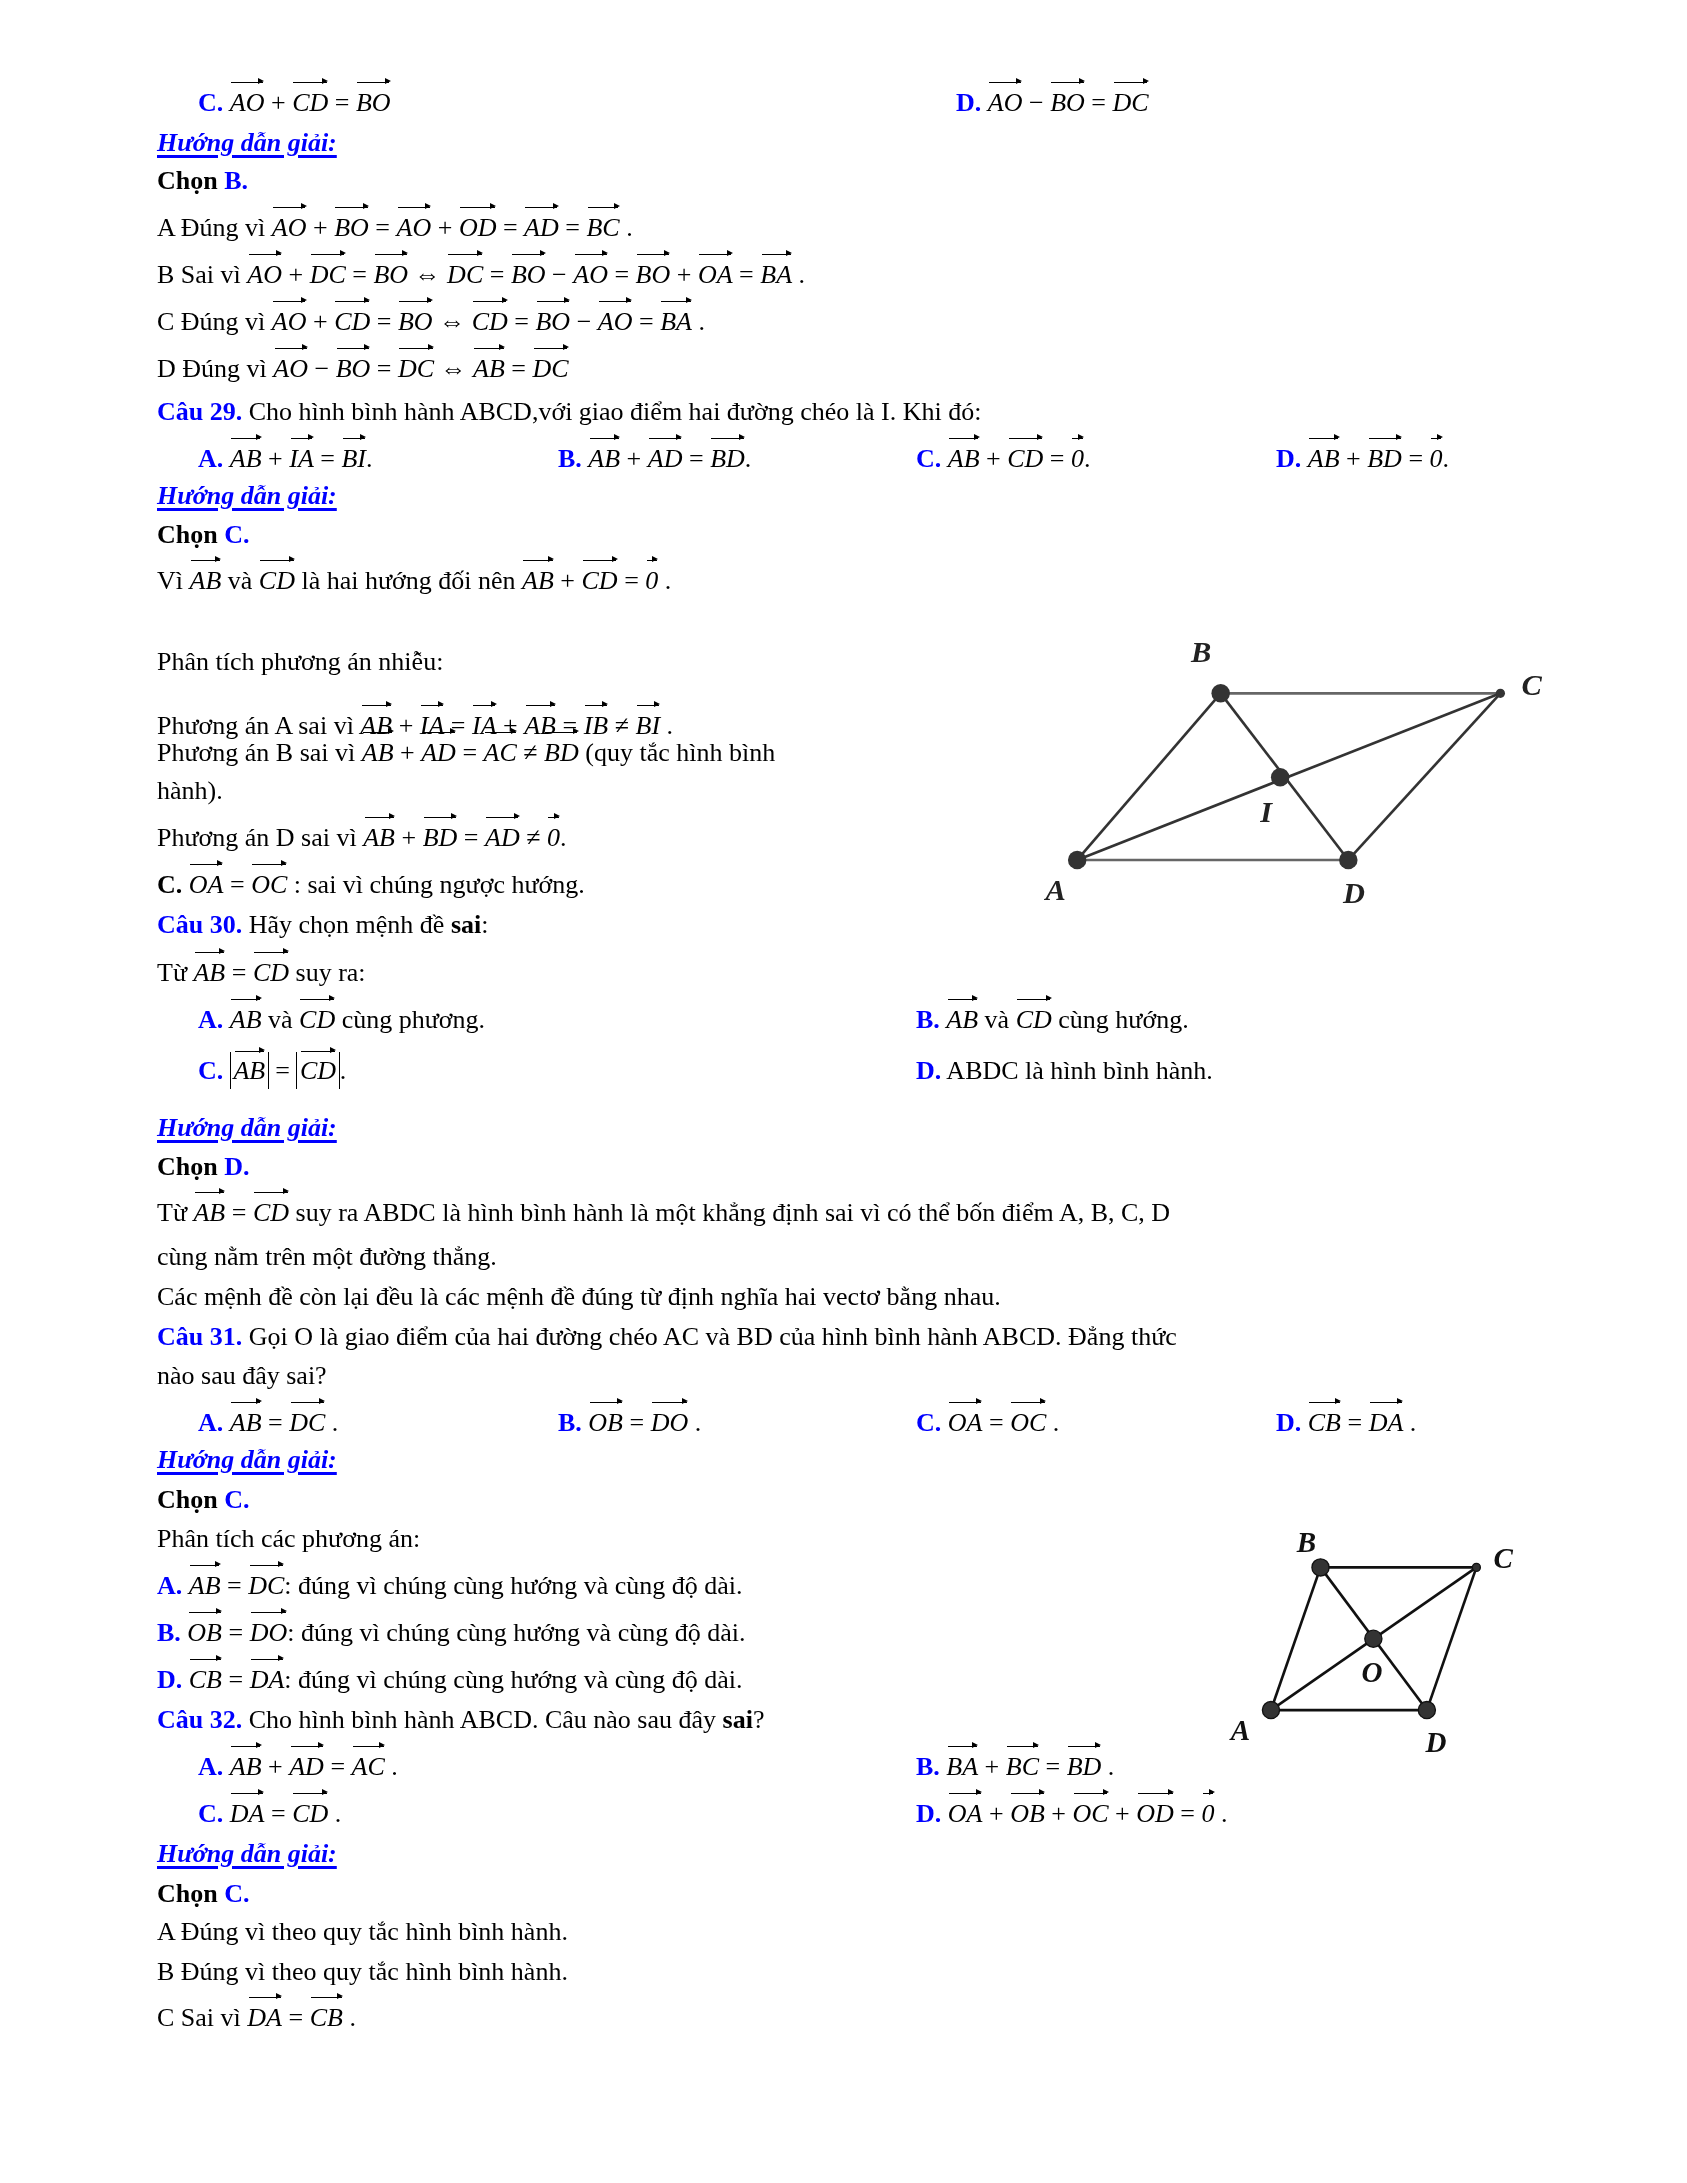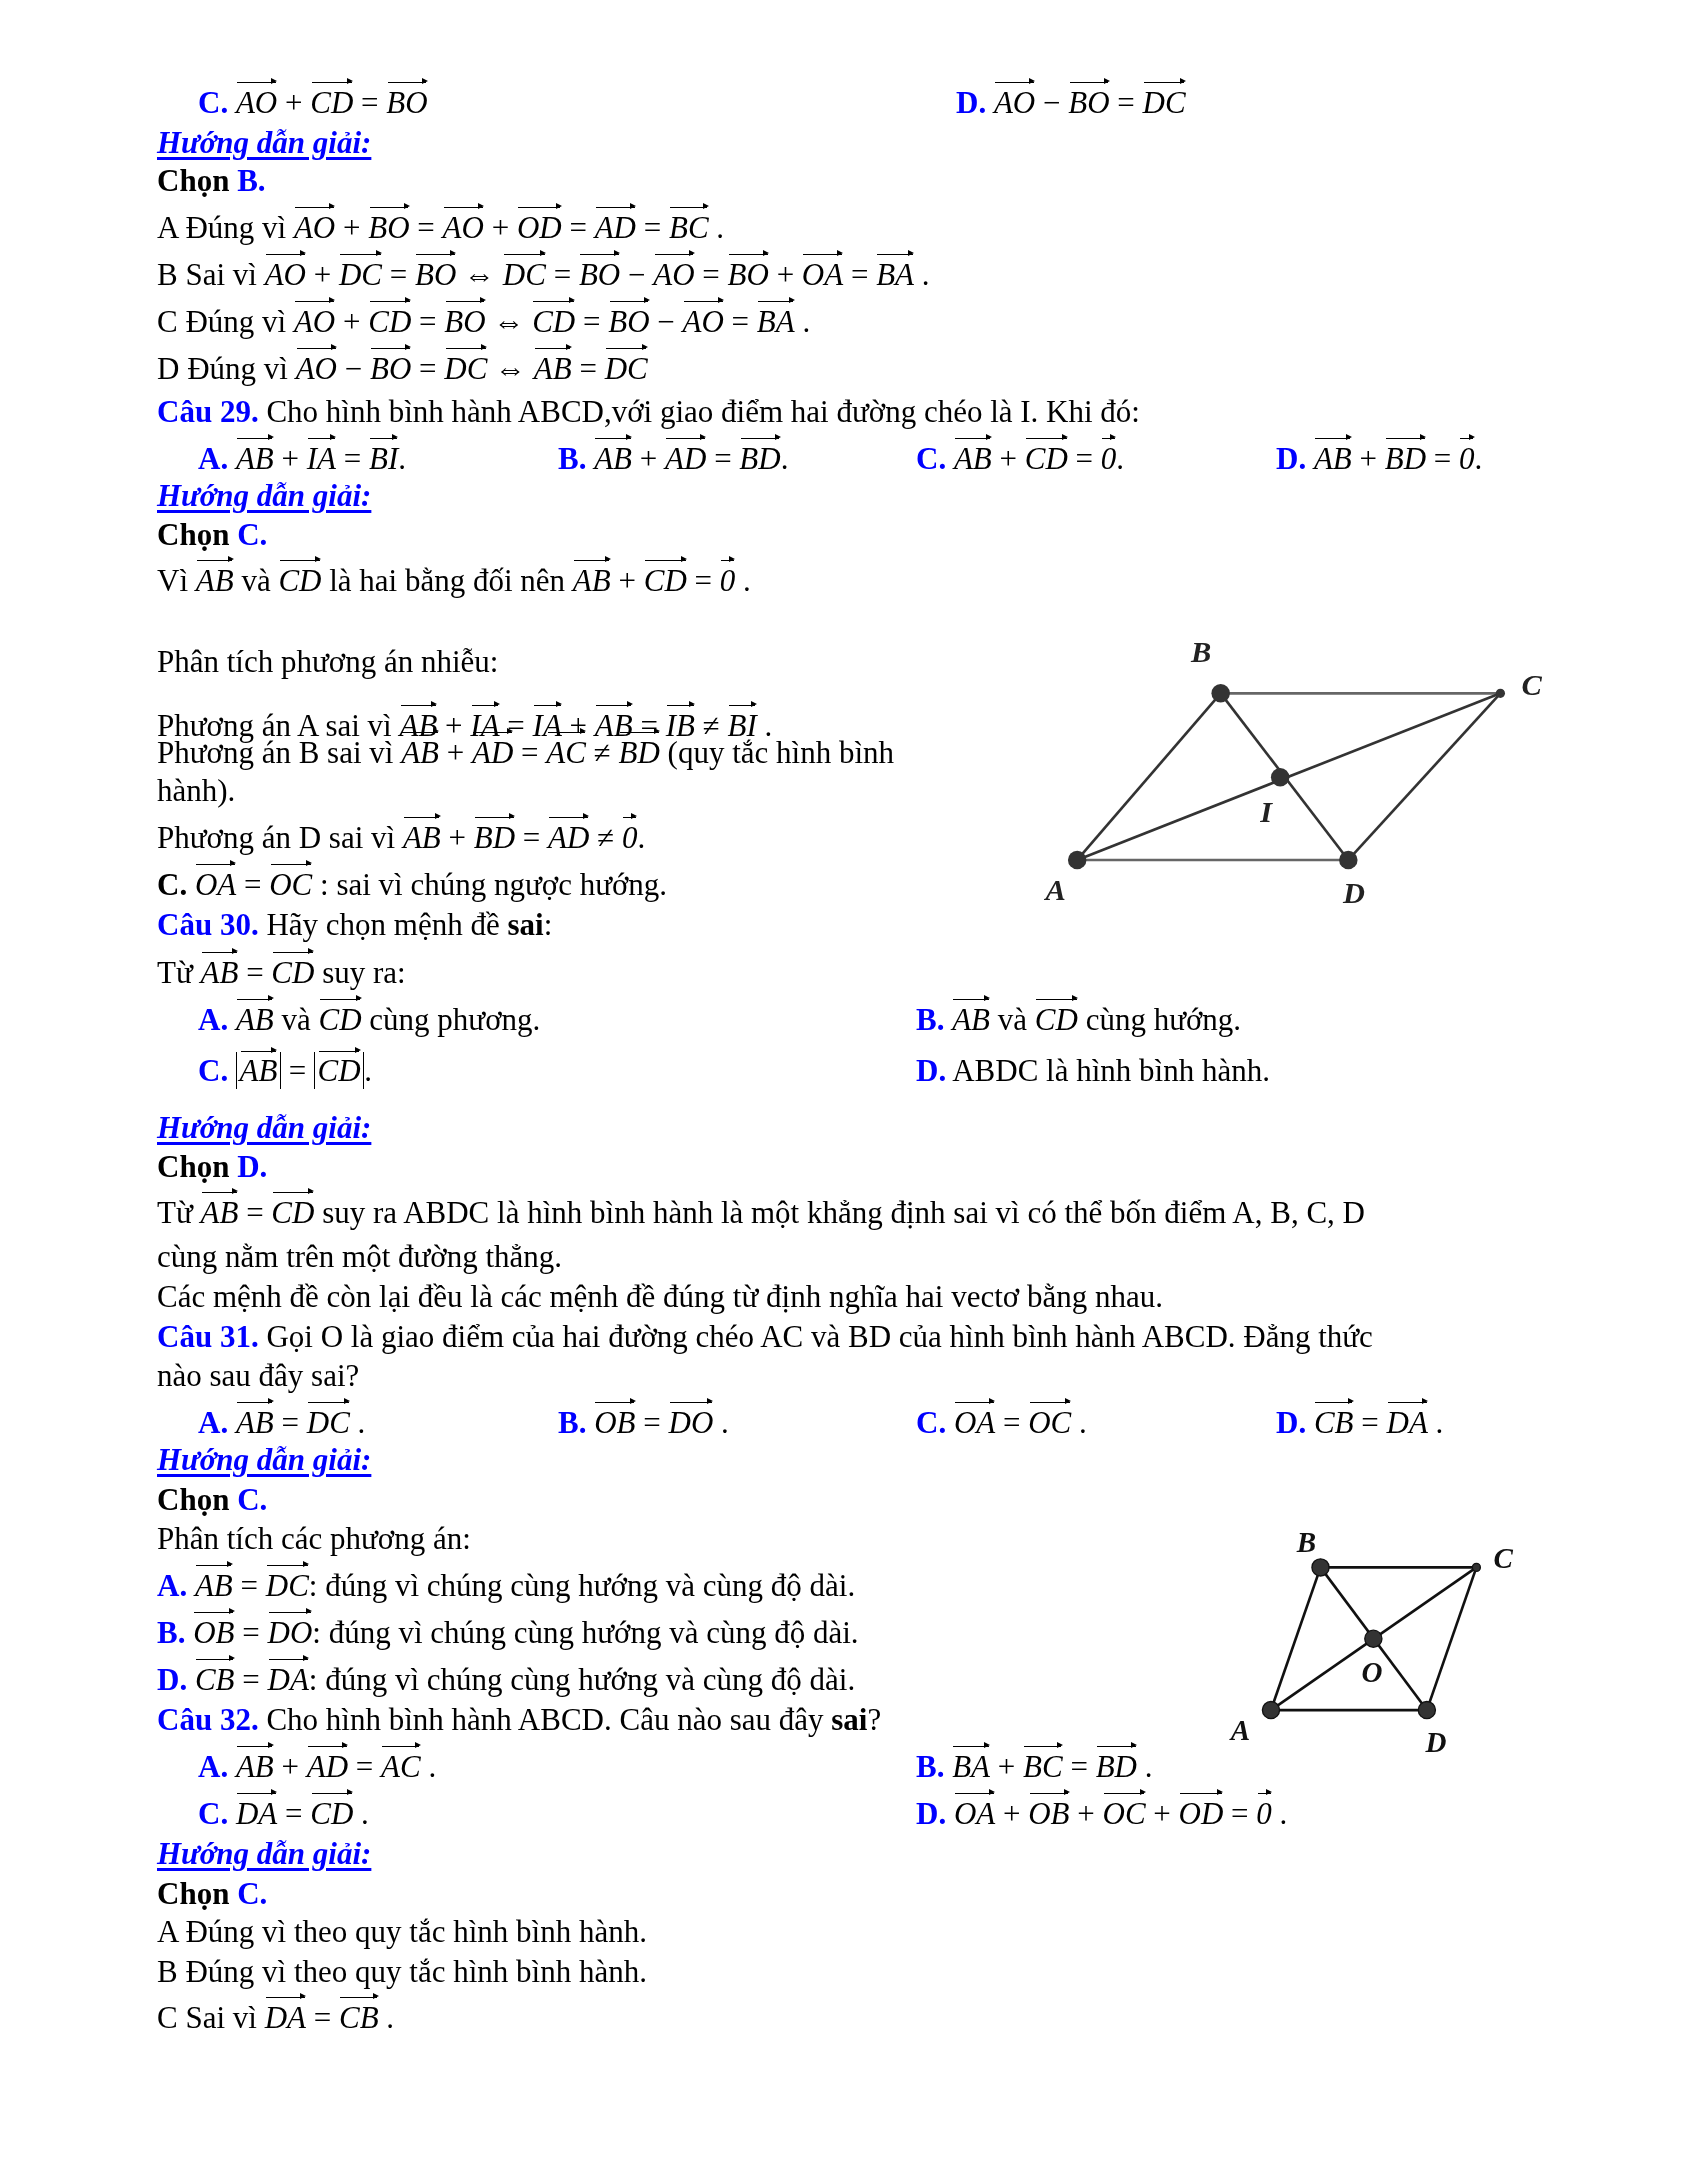--- a/index.html
+++ b/index.html
@@ -1,18 +1,18 @@
 <!DOCTYPE html>
 <html style="font-size:10.6px"><head>
 <meta charset="utf-8">
 <style>
   html, body { margin: 0; padding: 0; background: #ffffff; }
   body { width: 1687px; height: 2183px; position: relative; overflow: hidden;
          font-family: "Liberation Serif", "DejaVu Serif", serif; color: #000; }
-  .line { position: absolute; font-size: 31px; line-height: 40px; white-space: nowrap; }
+  .line { position: absolute; font-size: 26px; line-height: 40px; white-space: nowrap; }
   .blue { color: #0000ff; }
   .b { font-weight: bold; }
   .heading { color: #0000ff; font-weight: bold; font-style: italic; text-decoration: underline; text-decoration-thickness: 3.3px; text-underline-offset: 4px; }
   .m { }
   .vec { display: inline-block; position: relative; font-style: italic; padding-top: 0; }
   .vec::before { content: ""; position: absolute; left: 1.3px; right: 1.3px; top: -1.3px; height: 1.3px; background: #000; }
   .vec::after { content: ""; position: absolute; right: 0px; top: -4.6px; border-left: 6.6px solid #000; border-top: 3.3px solid transparent; border-bottom: 3.3px solid transparent; }
   .abs { display: inline-block; border-left: 1.3px solid #000; border-right: 1.3px solid #000; padding: 0 2.6px; line-height: 37px; }
   .fig { position: absolute; }
   .fig text { font-family: "Liberation Serif", serif; font-style: italic; font-weight: bold; }
@@ -73,21 +73,21 @@
 <div class="line heading" style="left:157px;top:476px;">Hướng dẫn giải:</div>
 <div class="line b" style="left:157px;top:515px;">
   <span>Chọn</span>
   <span class="blue">C.</span>
 </div>
 <div class="line" style="left:157px;top:561px;">
   <span>Vì</span>
   <span class="vec">AB</span>
   <span>và</span>
   <span class="vec">CD</span>
-  <span>là hai bằng đối nên</span>
+  <span>là hai hướng đối nên</span>
   <span class="vec">AB</span> + <span class="vec">CD</span> = <span class="vec">0</span> .
 </div>
 <div class="line" style="left:157px;top:642px;">Phân tích phương án nhiễu:</div>
 <div class="line" style="left:157px;top:706px;">
   <span>Phương án A sai vì</span>
   <span class="vec">AB</span> + <span class="vec">IA</span> = <span class="vec">IA</span> + <span class="vec">AB</span> = <span class="vec">IB</span> ≠ <span class="vec">BI</span> .
 </div>
 <div class="line" style="left:157px;top:733px;">
   <span>Phương án B sai vì</span>
   <span class="vec">AB</span> + <span class="vec">AD</span> = <span class="vec">AC</span> ≠ <span class="vec">BD</span>

